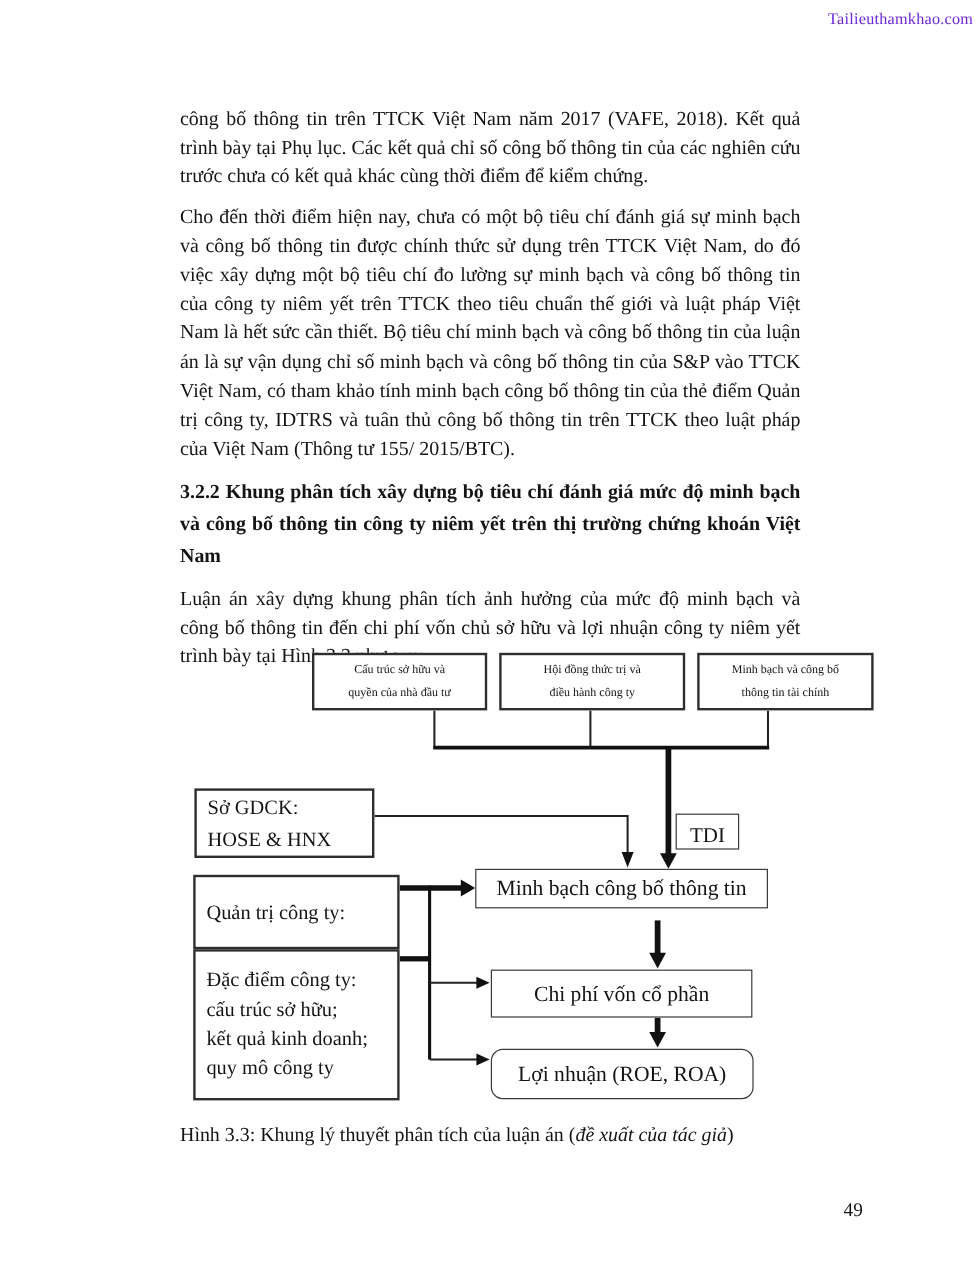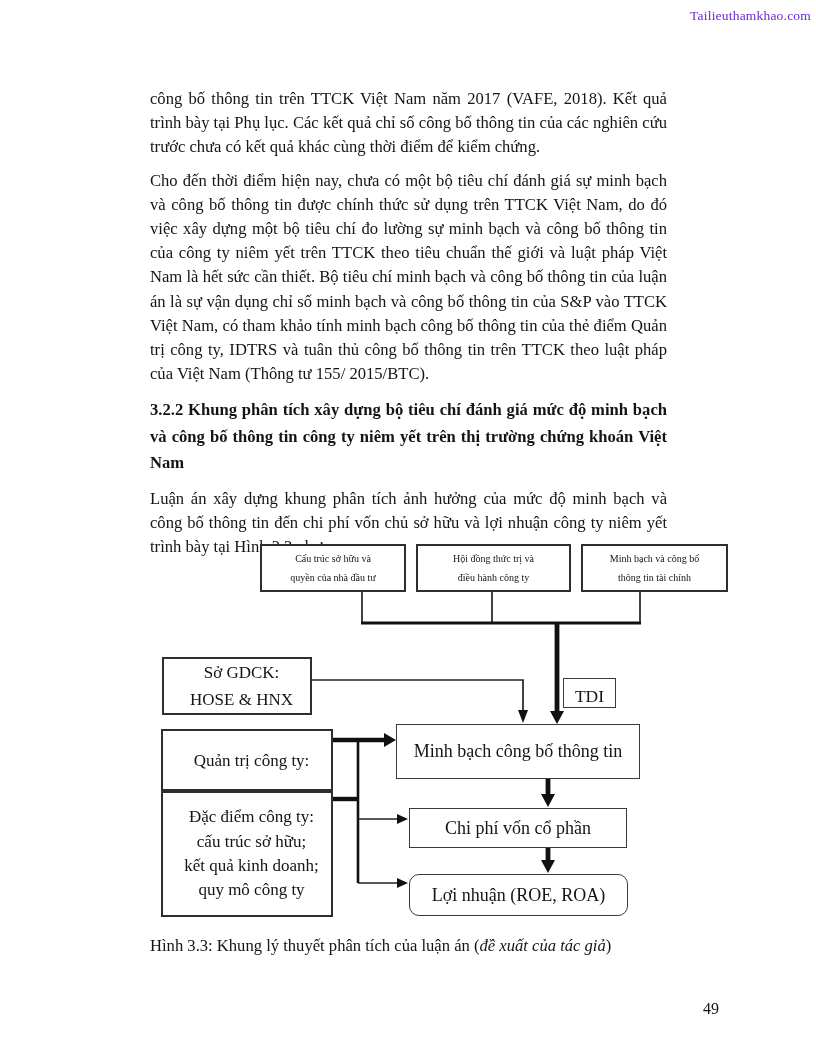--- a/index.html
+++ b/index.html
@@ -24,21 +24,21 @@
     text-align:justify; margin:11px 0 10px 0;
   }
   
   .dbox {
     position:absolute; box-sizing:border-box; background:#ffffff;
     border:2px solid #2e2e2e;
     display:flex; flex-direction:column; justify-content:center;
   }
   .dbox.center-text { text-align:center; align-items:center; }
   .topbox { font-size:10px; line-height:19px; }
-  .leftbox { font-size:17px; text-align:left; padding-left:9px;align-items:center; }
+  .leftbox { font-size:17px; text-align:left; padding-left:9px; }
   .rightbox { border-width:1.5px; border-color:#3a3a3a; font-size:18px; }
   .tdibox  { border-width:1.5px; border-color:#3a3a3a; font-size:17.5px;justify-content:flex-end; }
   svg.connectors { position:absolute; left:0; top:0; pointer-events:none; }
   .caption { position:absolute; left:150px; top:936px; font-size:16.6px; }
   .caption .it { font-style:italic; }
   .pagenum { position:absolute; left:703px; top:1000px; font-size:16px; }
 </style>
 </head>
 <body>
 
@@ -99,21 +99,21 @@
 
   <div class="dbox leftbox" style="left:162px; top:657px; width:150px; height:58px; line-height:27px;">
     <div>Sở GDCK:</div>
     <div>HOSE &amp; HNX</div>
   </div>
 
   <div class="dbox tdibox center-text" style="left:563px; top:678px; width:53px; height:30px;">
     <div>TDI</div>
   </div>
 
-  <div class="dbox rightbox center-text" style="left:396px; top:724px; width:244px; height:55px;">
+  <div class="dbox rightbox center-text" style="left:396px; top:724px; width:244px; height:33px;">
     <div>Minh bạch công bố thông tin</div>
   </div>
 
   <div class="dbox leftbox" style="left:161px; top:729px; width:172px; height:62px; line-height:27px;">
     <div>Quản trị công ty:</div>
   </div>
 
   <div class="dbox leftbox" style="left:161px; top:791px; width:172px; height:126px; line-height:24.4px;">
     <div>Đặc điểm công ty:</div>
     <div>cấu trúc sở hữu;</div>

